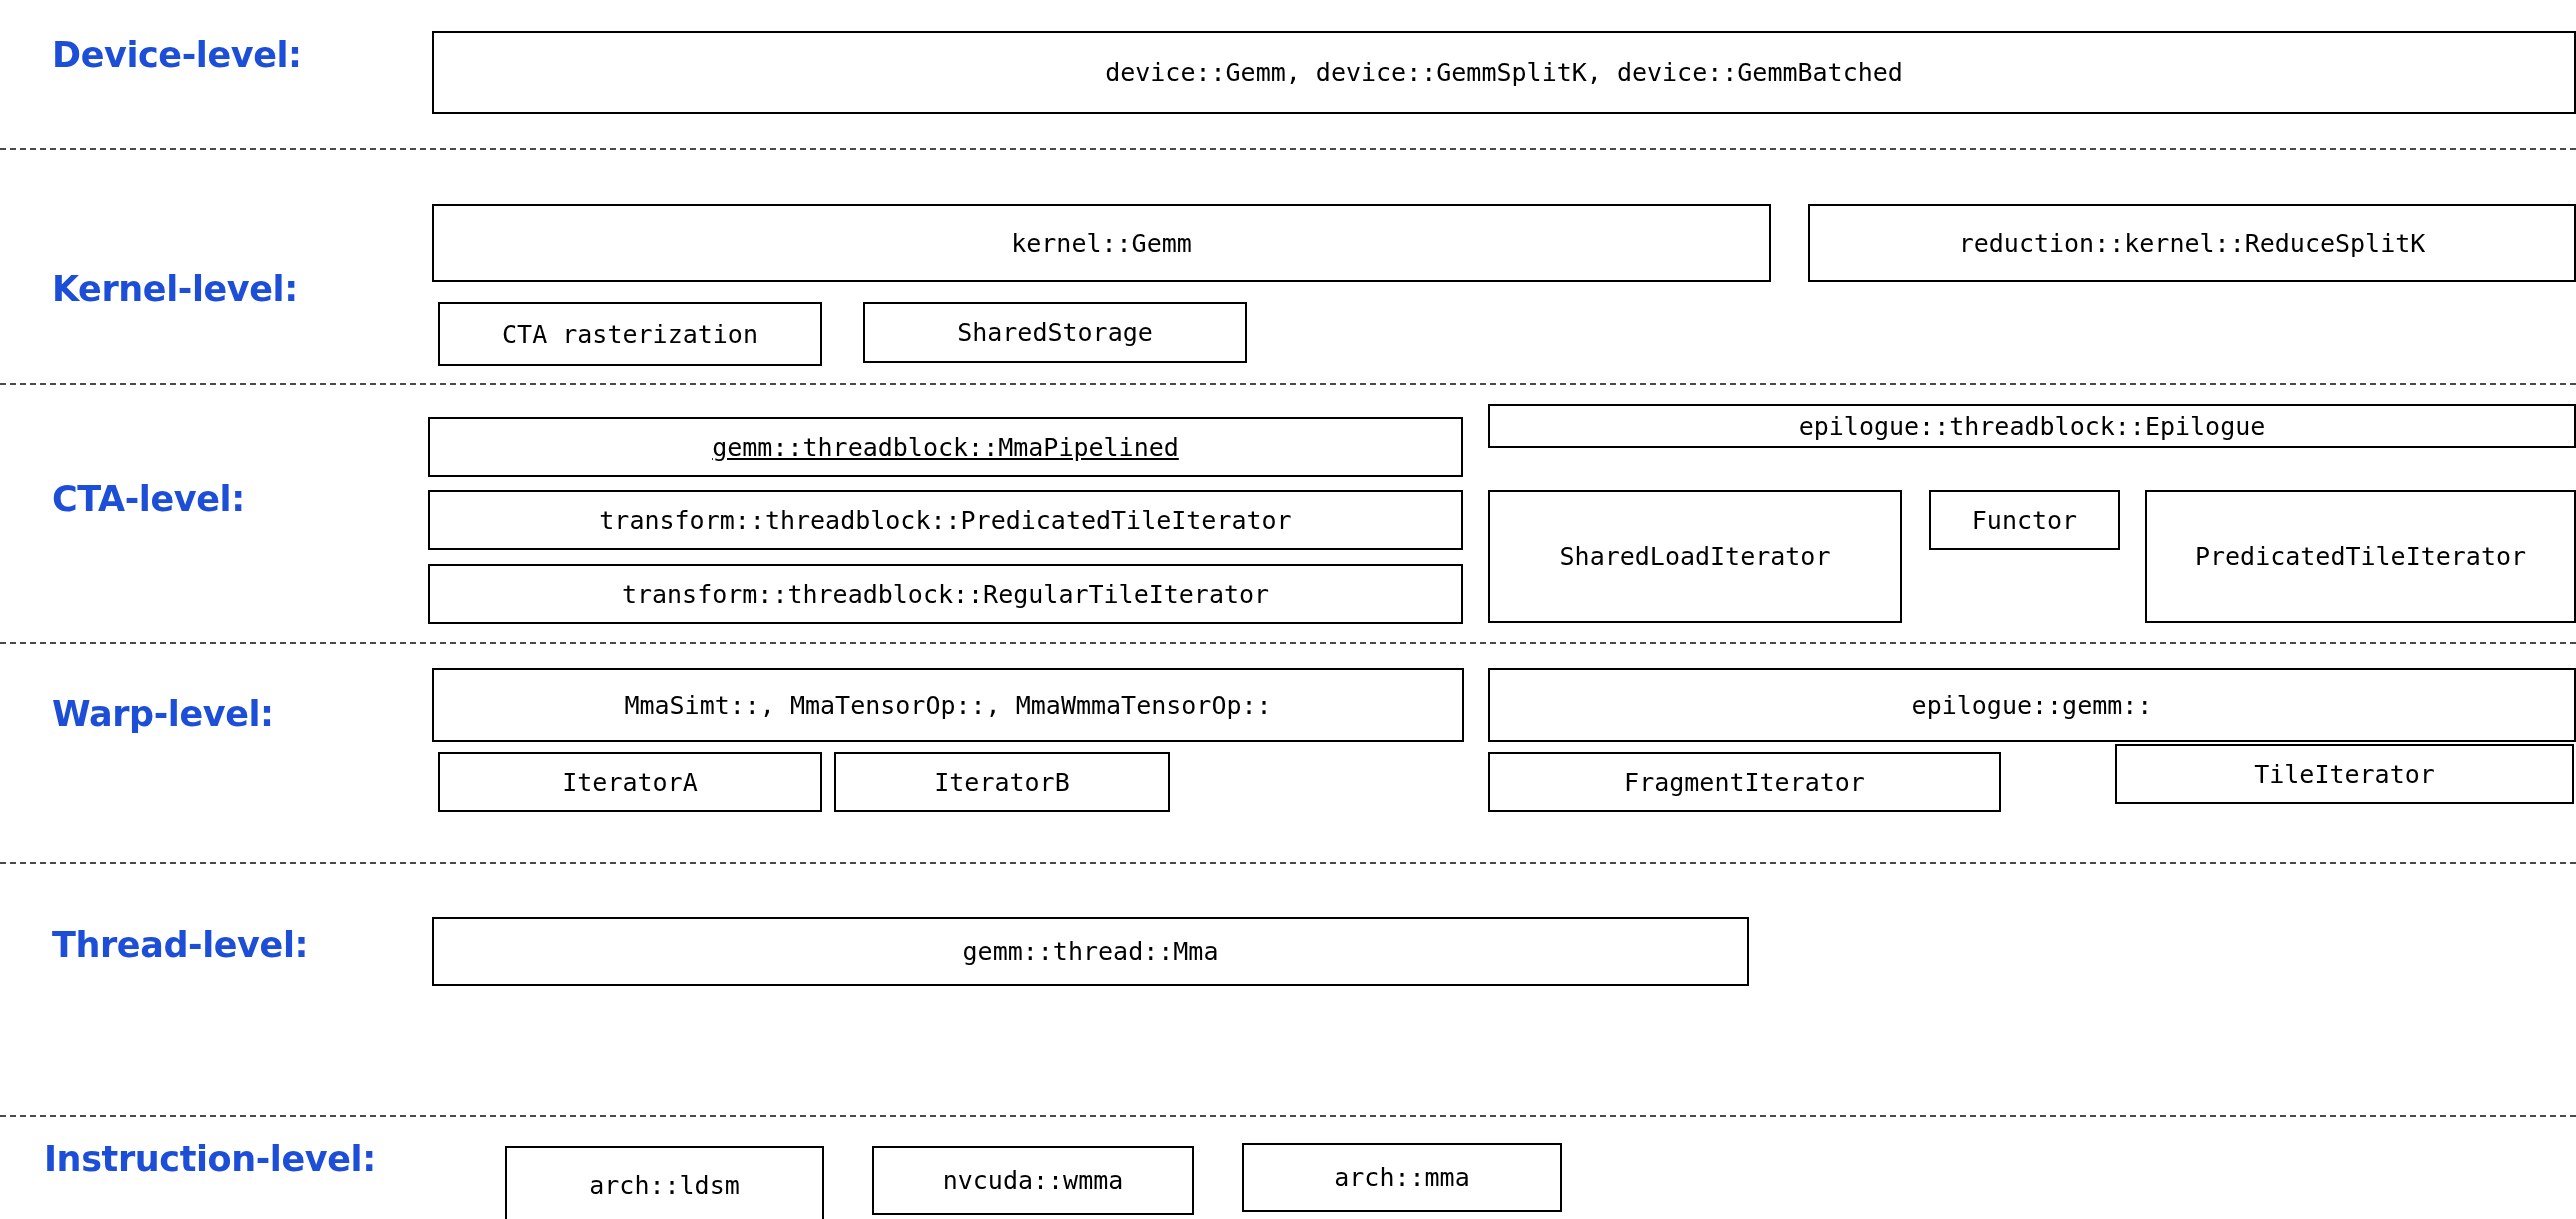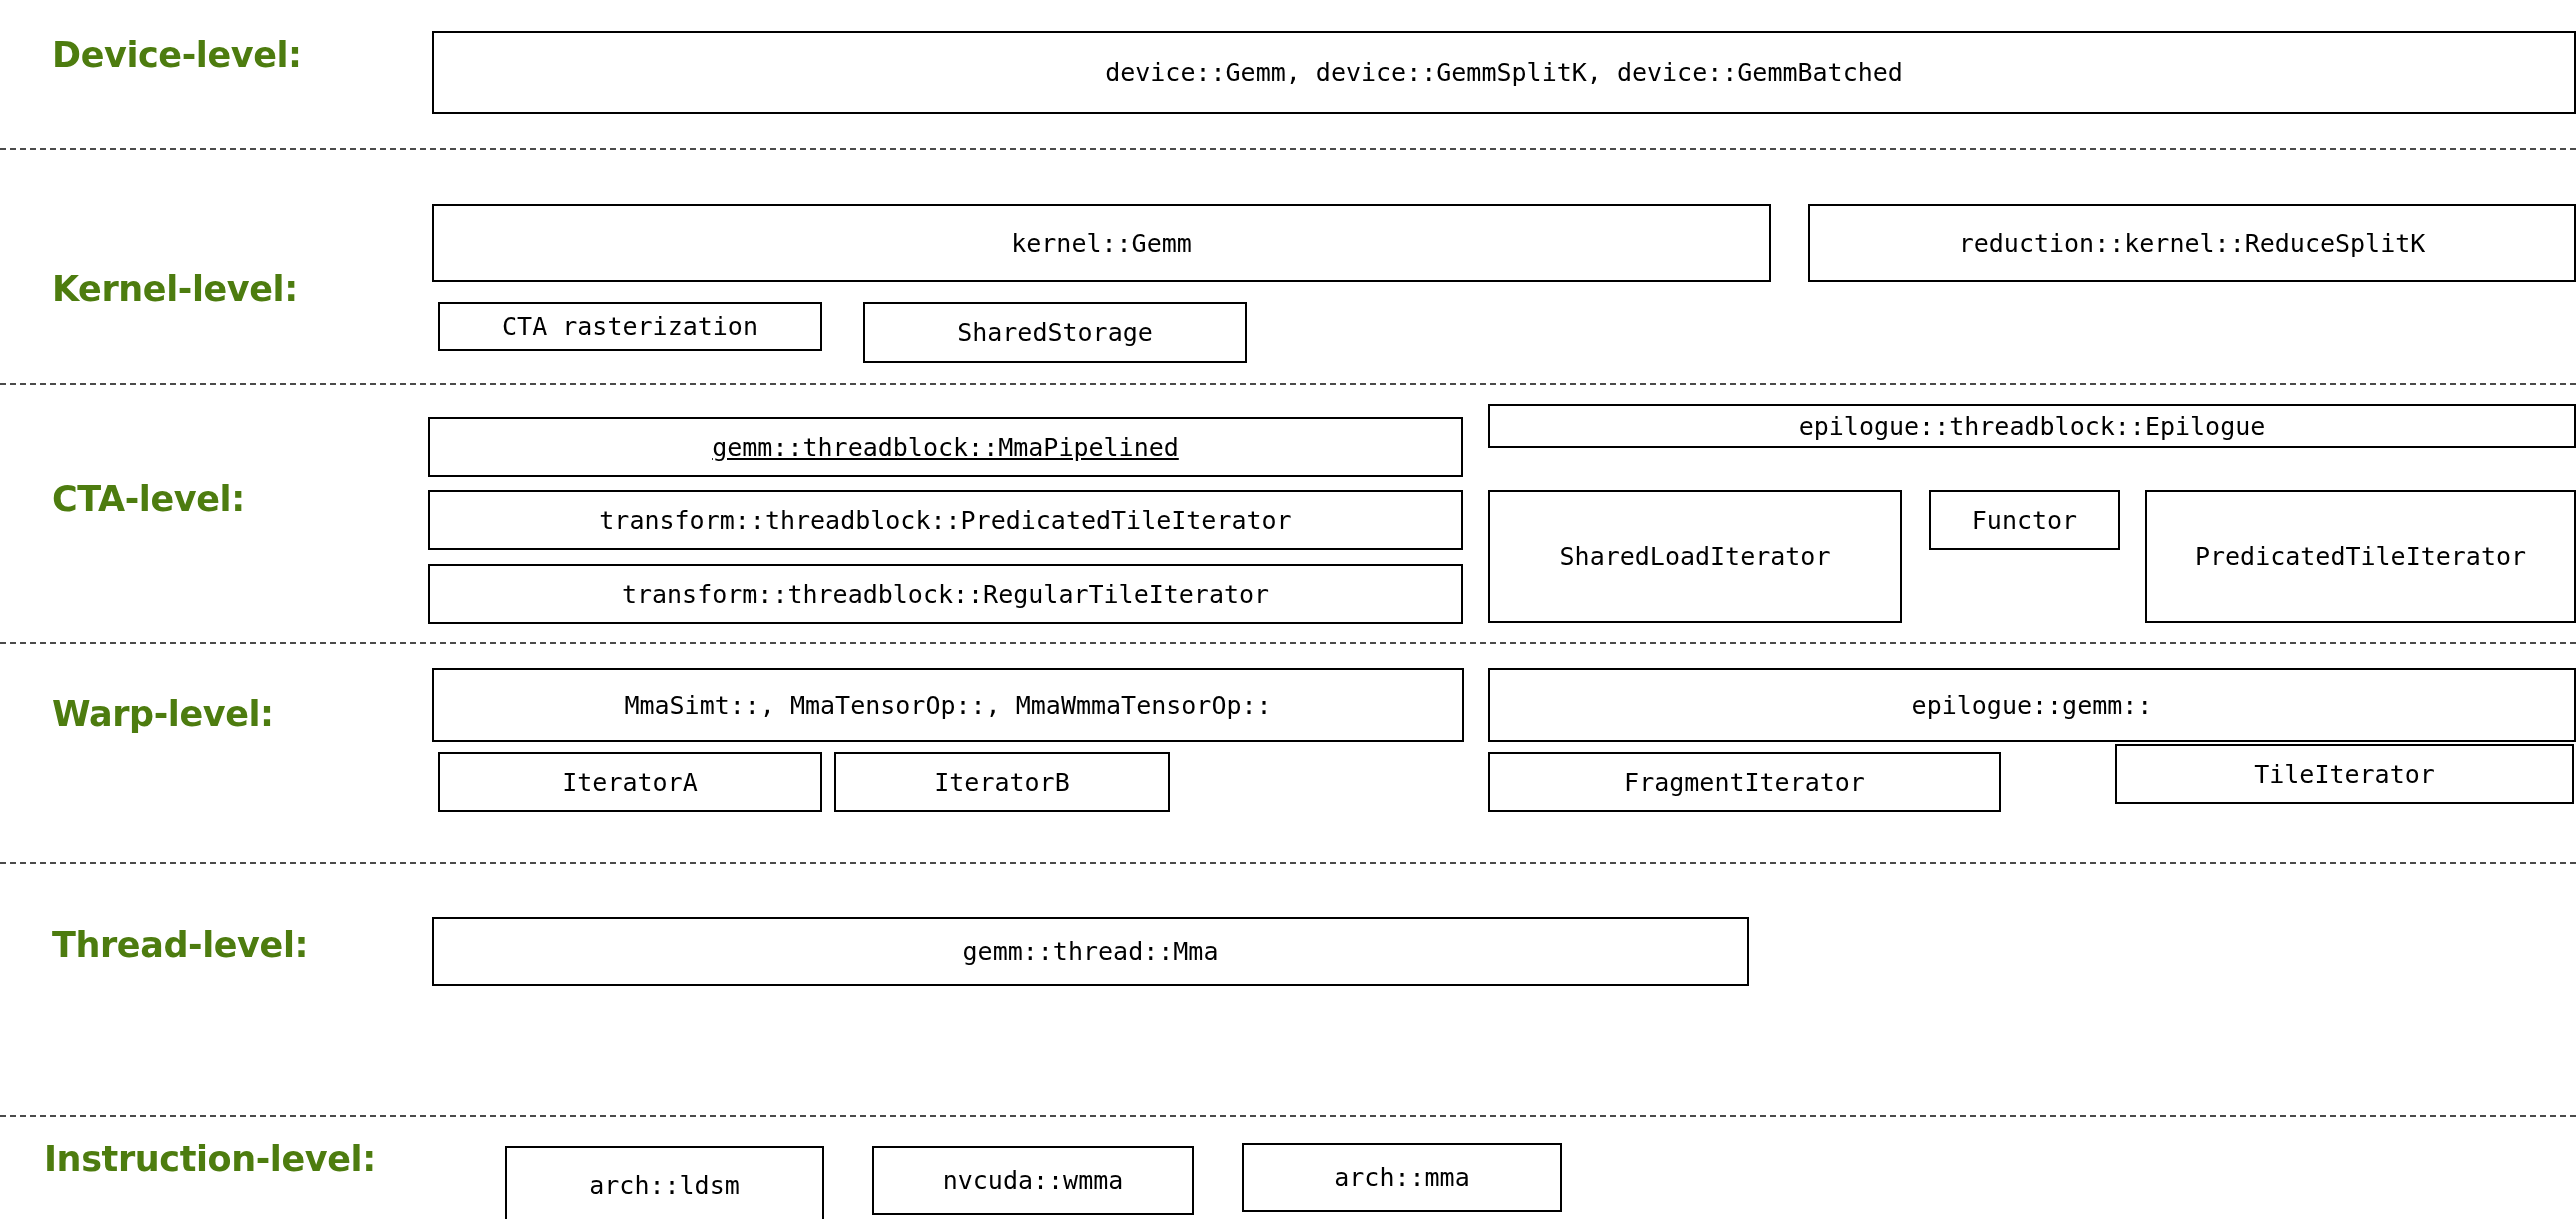--- a/index.html
+++ b/index.html
@@ -13,21 +13,21 @@
     height: 1219px;
     background: #ffffff;
     overflow: hidden;
     font-family: "DejaVu Sans Mono", monospace;
   }
   .row-label {
     position: absolute;
     font-family: "DejaVu Sans", sans-serif;
     font-weight: bold;
     font-size: 35px;
-    color: #4d7c0f;
+    color: #1d4ed8;
     white-space: nowrap;
     letter-spacing: -0.4px;
     line-height: 1;
   }
   .box {
     position: absolute;
     box-sizing: border-box;
     border: 2.3px solid #000000;
     background: #ffffff;
     color: #000000;
@@ -57,21 +57,21 @@
   <div class="box" style="left:408px; top:31px; width:2144px; height:83px;">device::Gemm, device::GemmSplitK, device::GemmBatched</div>
 
   <div class="divider" style="left:0px; top:148px; width:2576px;"></div>
 
   <div class="row-label" style="left:52px; top:272px;">Kernel-level:</div>
 
   <div class="box" style="left:408px; top:204px; width:1339px; height:78px;">kernel::Gemm</div>
 
   <div class="box" style="left:1784px; top:204px; width:768px; height:78px;">reduction::kernel::ReduceSplitK</div>
 
-  <div class="box" style="left:414px; top:302px; width:384px; height:49px;">CTA rasterization</div>
+  <div class="box" style="left:414px; top:302px; width:384px; height:64px;">CTA rasterization</div>
 
   <div class="box" style="left:839px; top:302px; width:384px; height:61px;">SharedStorage</div>
 
   <div class="divider" style="left:0px; top:383px; width:2576px;"></div>
 
   <div class="row-label" style="left:52px; top:482px;">CTA-level:</div>
 
   <div class="box" style="left:404px; top:417px; width:1035px; height:60px;text-decoration:underline;">gemm::threadblock::MmaPipelined</div>
 
   <div class="box" style="left:404px; top:490px; width:1035px; height:60px;">transform::threadblock::PredicatedTileIterator</div>

